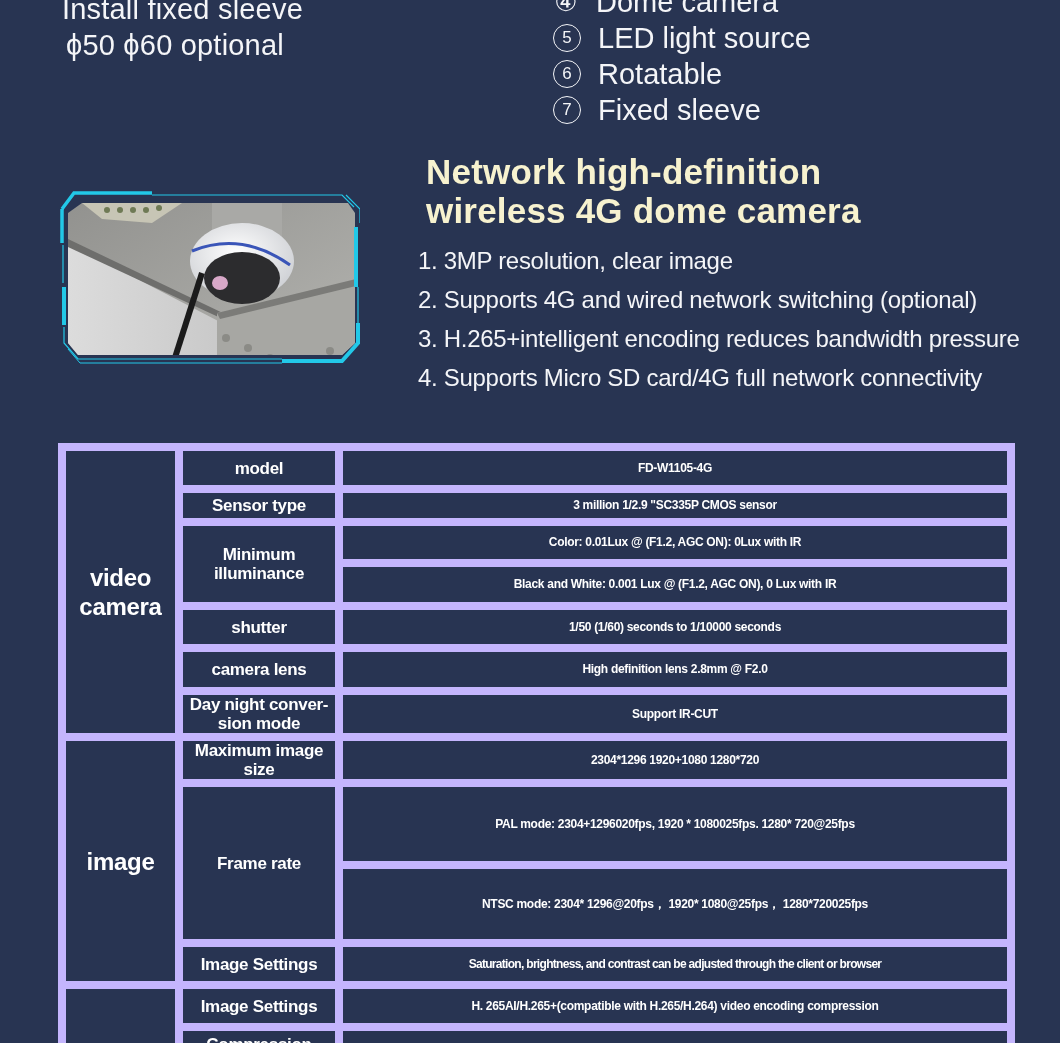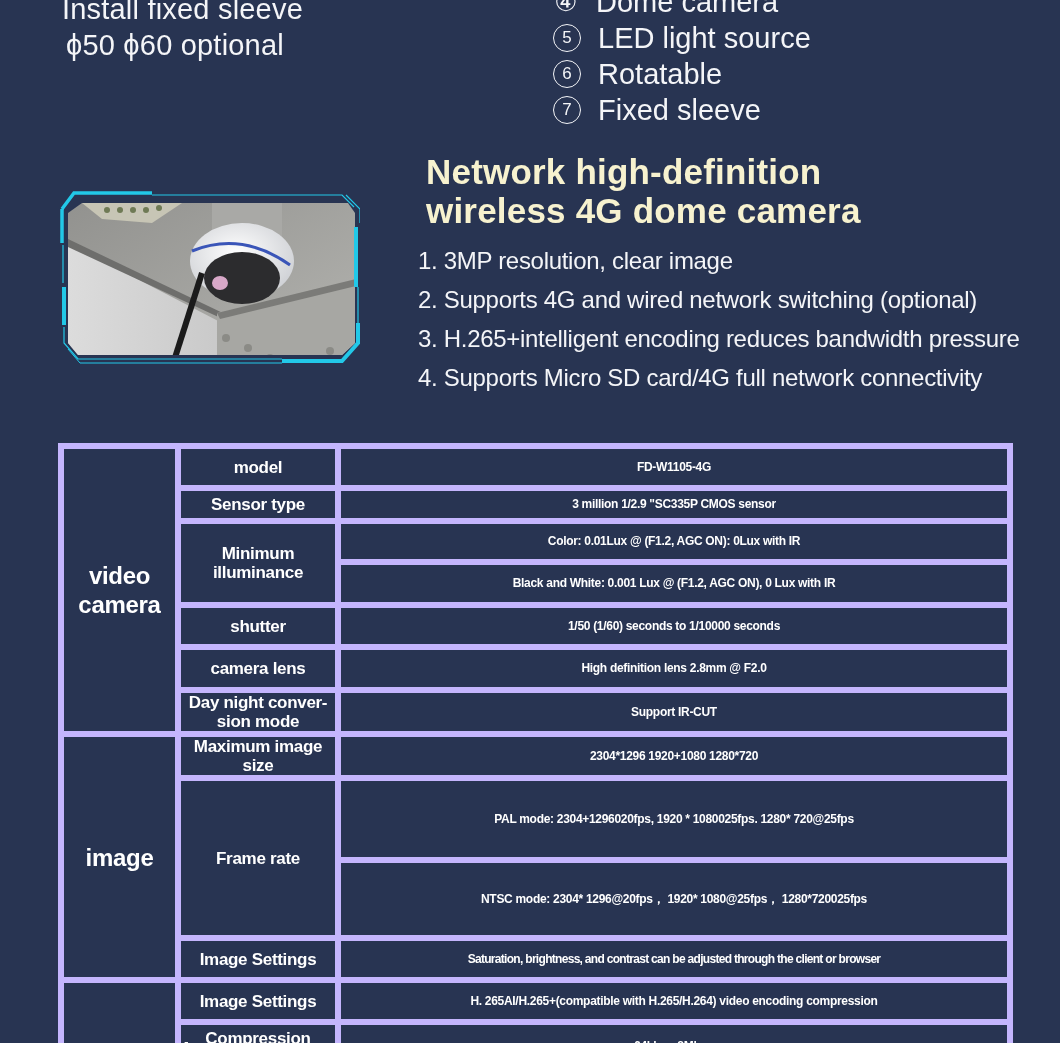--- a/index.html
+++ b/index.html
@@ -29,21 +29,21 @@
   .headline { position:absolute; left:426px; top:152px; color:#f7f2cf; font-weight:bold; font-size:35px; line-height:39px; letter-spacing:0.2px; }
   .features { position:absolute; left:378px; top:241px;margin-left:40px; }
   .feature { font-size:24px; line-height:39px; color:#f4f5f8; white-space:nowrap; letter-spacing:-0.3px; }
 
   
   table.spec {
     position:absolute; left:58px; top:443px; width:949px;
     border-collapse:collapse; table-layout:fixed;
   }
   table.spec td {
-    border:6px solid #c4b5fd; text-align:center; vertical-align:middle;
+    border:8px solid #c4b5fd; text-align:center; vertical-align:middle;
     font-weight:bold; font-size:17px; color:#ffffff; padding:0 4px; line-height:19px;
     letter-spacing:-0.3px;
   }
   table.spec td.cat { font-size:24px; }
   table.spec td.lab { font-size:17px; }
   table.spec td.val { font-size:12px; }
   .tight { line-height:17px; }
 </style>
 </head>
 <body>

